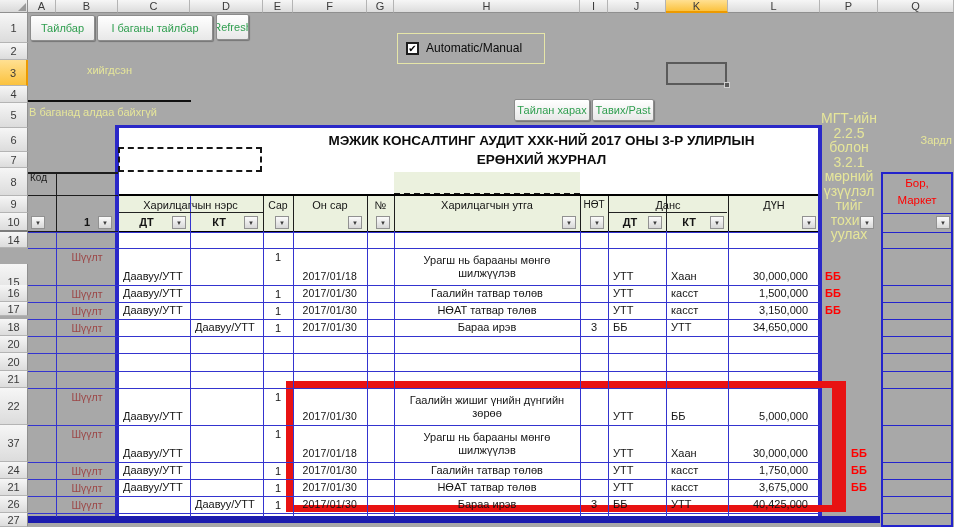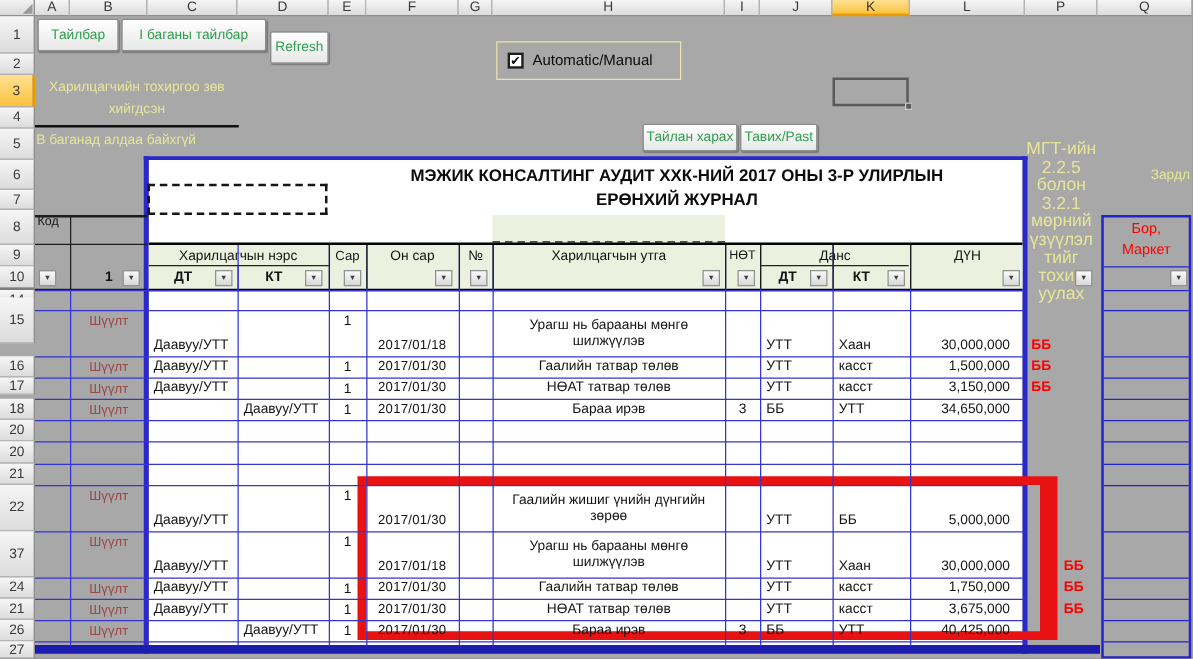--- a/index.html
+++ b/index.html
@@ -64,24 +64,23 @@
 
   <div class="abs" style="left:119px;top:128px;width:699px;height:389px;background:#ffffff;"></div>
 
   <div class="deco" style="left:115px;top:125px;width:707px;height:3px;background:#2a28c8;"></div>
   <div class="deco" style="left:115px;top:125px;width:4px;height:398px;background:#2a28c8;"></div>
   <div class="deco" style="left:818px;top:125px;width:4px;height:398px;background:#2a28c8;"></div>
   <div class="deco" style="left:28px;top:516px;width:852px;height:7px;background:#1c1cae;"></div>
 
   <button class="xlbtn" style="left:30px;top:15px;width:65px;height:26px;">Тайлбар</button>
   <button class="xlbtn" style="left:97px;top:15px;width:116px;height:26px;">I баганы тайлбар</button>
-  <button class="xlbtn" style="left:216px;top:25px;width:47px;height:26px;">Refresh</button>
+  <button class="xlbtn" style="left:216px;top:14px;width:33px;height:26px;">Refresh</button>
 
   <div class="abs khaki" style="left:28px;top:62px;width:163px;height:38px;text-align:center;font-size:11px;line-height:17px;">
-    <div>Харилцагчийн тохиргоо зөв</div>
     <div>хийгдсэн</div>
   </div>
   <div class="deco" style="left:28px;top:100px;width:163px;height:2px;background:#111;"></div>
   <div class="abs khaki" style="left:29px;top:106px;width:180px;height:16px;font-size:11px;">В баганад алдаа байхгүй</div>
 
   <div class="abs" style="left:397px;top:33px;width:148px;height:31px;border:1px solid #e6e6a8;">
     <span class="abs" style="left:8px;top:8px;width:13px;height:13px;background:#fff;border:2px solid #1d1d1d;
                  display:flex;align-items:center;justify-content:center;font-size:10px;color:#000;">✔</span>
     <span class="abs" style="left:28px;top:7px;font-size:12px;color:#0a0a0a;white-space:nowrap;">Automatic/Manual</span>
   </div>
@@ -153,21 +152,21 @@
     <div class="rhdr" style="top: 43px; height: 17px;">2</div>
     <div class="rhdr hdrsel" style="top: 60px; height: 26px;">3</div>
     <div class="rhdr" style="top: 86px; height: 17px;">4</div>
     <div class="rhdr" style="top: 103px; height: 25px;">5</div>
     <div class="rhdr" style="top: 128px; height: 24px;">6</div>
     <div class="rhdr" style="top: 152px; height: 16px;">7</div>
     <div class="rhdr" style="top: 168px; height: 28px;">8</div>
     <div class="rhdr" style="top: 196px; height: 17px;">9</div>
     <div class="rhdr hiddenbreak" style="top: 213px; height: 19px;">10</div>
     <div class="rhdr" style="top: 232px; height: 16px;">14</div>
-    <div class="rhdr" style="top: 238px; height: 37px;">15</div>
+    <div class="rhdr" style="top: 264px; height: 37px;">15</div>
     <div class="rhdr" style="top: 285px; height: 17px;">16</div>
     <div class="rhdr" style="top: 302px; height: 14px;">17</div>
     <div class="rhdr" style="top: 319px; height: 17px;">18</div>
     <div class="rhdr" style="top: 336px; height: 17px;">20</div>
     <div class="rhdr" style="top: 353px; height: 18px;">20</div>
     <div class="rhdr" style="top: 371px; height: 17px;">21</div>
     <div class="rhdr" style="top: 388px; height: 37px;">22</div>
     <div class="rhdr" style="top: 425px; height: 37px;">37</div>
     <div class="rhdr" style="top: 462px; height: 17px;">24</div>
     <div class="rhdr" style="top: 479px; height: 17px;">21</div>

